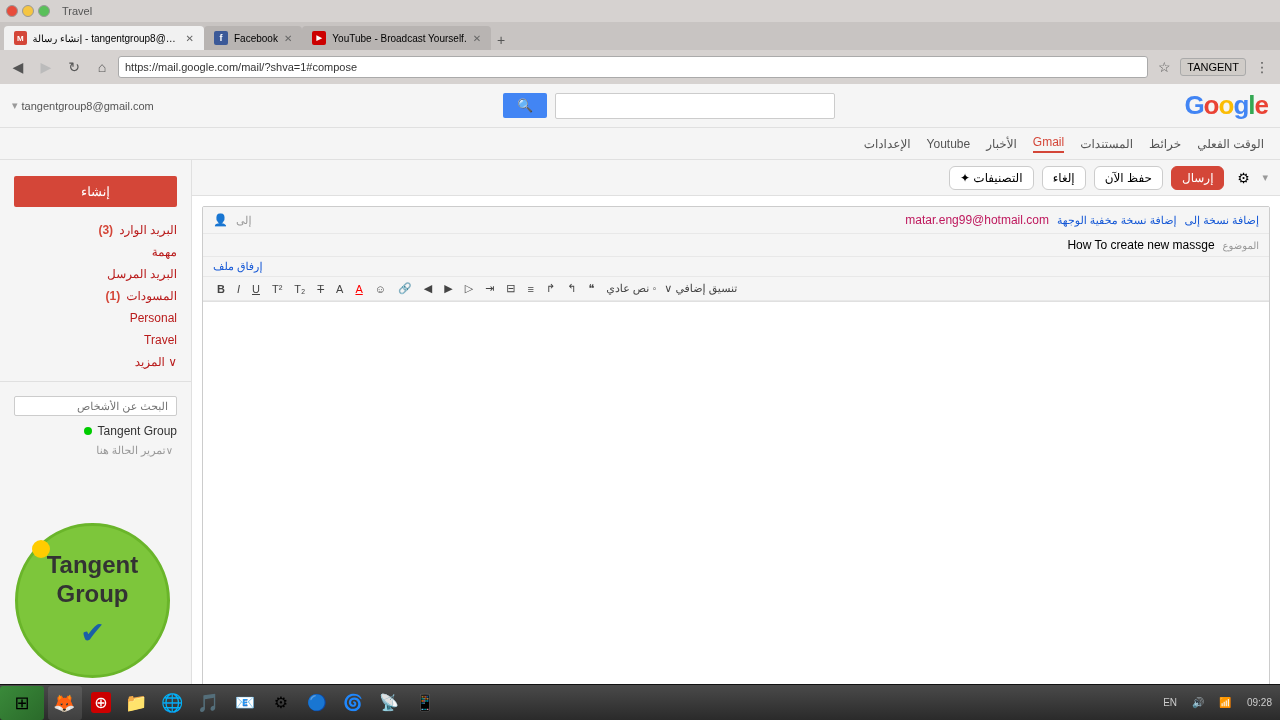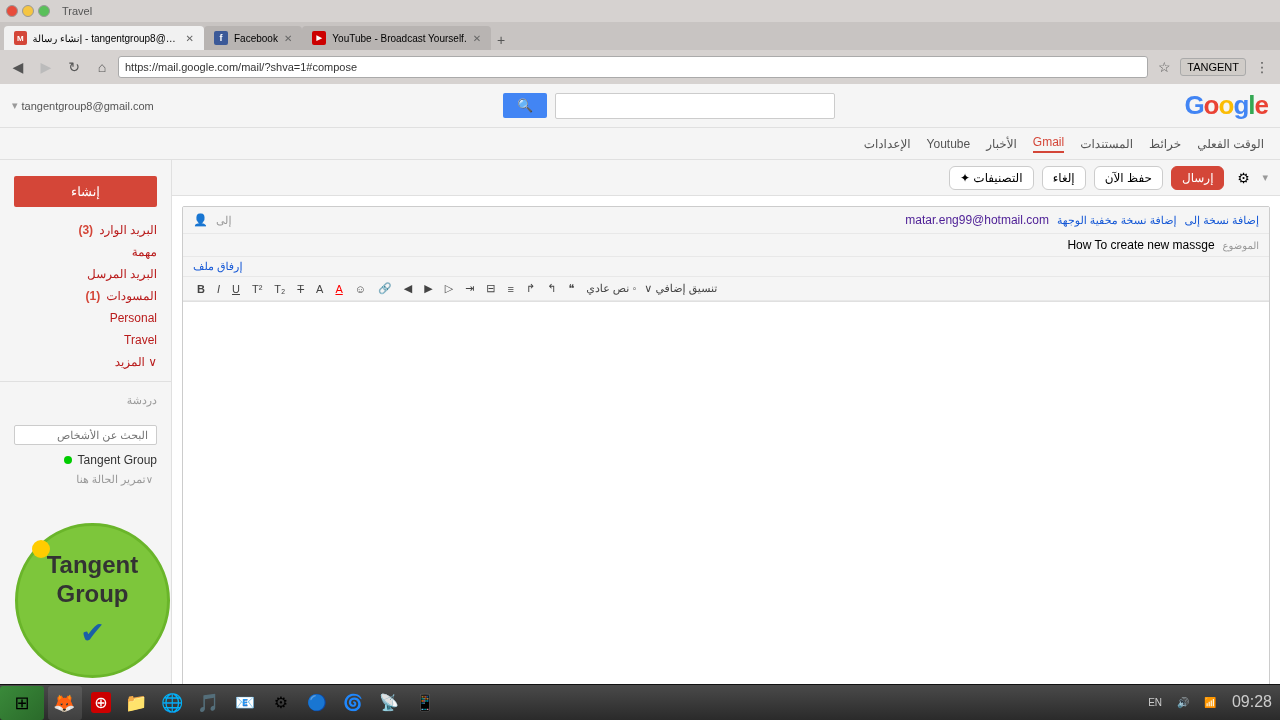--- a/index.html
+++ b/index.html
@@ -45,21 +45,21 @@
 
     
     .gmail-nav { background: #f5f5f5; border-bottom: 1px solid #e0e0e0; height: 32px; display: flex; align-items: center; padding: 0 16px; justify-content: flex-end; gap: 16px; }
     .gmail-nav-item { font-size: 12px; color: #555; cursor: pointer; }
     .gmail-nav-item.active { color: #d44638; border-bottom: 2px solid #d44638; padding-bottom: 2px; }
 
     
     .main-layout { display: flex; flex: 1; overflow: hidden; }
 
     
-    .sidebar { width: 172px; background: #f5f5f5; border-right: 1px solid #e0e0e0; padding: 10px 0; flex-shrink: 0; }
+    .sidebar { width: 192px; background: #f5f5f5; border-right: 1px solid #e0e0e0; padding: 10px 0; flex-shrink: 0; }
     .compose-btn { background: #d44638; color: white; border: none; padding: 8px 18px; border-radius: 2px; cursor: pointer; font-size: 13px; margin: 6px 14px 12px; display: block; width: calc(100% - 28px); text-align: center; }
     .sidebar-item { display: flex; align-items: center; justify-content: flex-end; padding: 4px 14px; font-size: 12px; cursor: pointer; gap: 6px; }
     .sidebar-label { color: #b91c1c; }
     .sidebar-count { color: #d44638; font-weight: bold; }
 
     .sidebar-divider { height: 1px; background: #e0e0e0; margin: 8px 0; }
     .sidebar-section-title { font-size: 11px; color: #999; padding: 4px 14px; text-align: right; }
 
     .chat-section { margin-top: 10px; }
     .chat-search { border: 1px solid #ccc; border-radius: 2px; font-size: 11px; padding: 3px 8px; width: calc(100% - 28px); margin: 4px 14px; text-align: right; direction: rtl; }
@@ -74,21 +74,21 @@
     
     .compose-toolbar { background: #f5f5f5; border-bottom: 1px solid #e0e0e0; height: 36px; display: flex; align-items: center; padding: 0 12px; justify-content: flex-end; gap: 8px; }
     .toolbar-btn { padding: 4px 10px; border: 1px solid #ccc; border-radius: 6px; font-size: 12px; cursor: pointer; background: white; }
     .toolbar-btn.send { background: #d44638; color: white; border-color: #d44638; }
     .gear-icon { width: 22px; height: 22px; display: flex; align-items: center; justify-content: center; cursor: pointer; font-size: 14px; }
 
     
     .compose-window { flex: 1; display: flex; flex-direction: column; border: 1px solid #ccc; margin: 10px; border-radius: 2px; overflow: hidden; }
     .compose-header { background: #f5f5f5; border-bottom: 1px solid #e0e0e0; }
     .to-row { display: flex; align-items: center; padding: 6px 10px; border-bottom: 1px solid #e8e8e8; justify-content: flex-end; gap: 8px; direction: rtl; }
-    .to-email { font-size: 12px; color: #4c1d95; flex: 1; }
+    .to-email { font-size: 12px; color: #be185d; flex: 1; }
     .cc-links { display: flex; gap: 8px; font-size: 11px; color: #1558d6; cursor: pointer; direction: ltr; }
     .to-icon { font-size: 12px; color: #666; cursor: pointer; }
 
     .subject-row { display: flex; align-items: center; padding: 4px 10px; border-bottom: 1px solid #e8e8e8; direction: rtl; }
     .subject-label { font-size: 10px; color: #999; margin-left: 8px; }
     .subject-input { flex: 1; border: none; outline: none; font-size: 12px; background: transparent; text-align: right; direction: ltr; }
 
     .attach-row { display: flex; align-items: center; padding: 3px 10px; border-bottom: 1px solid #e8e8e8; justify-content: flex-end; direction: rtl; }
     .attach-link { font-size: 11px; color: #1558d6; cursor: pointer; }
 
@@ -96,21 +96,21 @@
     .format-btn { font-size: 11px; padding: 2px 4px; border: none; background: transparent; cursor: pointer; color: #444; border-radius: 2px; }
     .format-label { font-size: 11px; color: #444; cursor: pointer; }
 
     .compose-body { flex: 1; background: white; padding: 8px; overflow: auto; }
 
     
     .taskbar { height: 36px; background: linear-gradient(to bottom, #4a4a4a, #2a2a2a); display: flex; align-items: center; position: absolute; bottom: 0; width: 100%; border-top: 1px solid #111; }
     .taskbar-icons { display: flex; align-items: center; flex: 1; gap: 2px; padding: 0 4px; }
     .taskbar-icon { width: 34px; height: 34px; display: flex; align-items: center; justify-content: center; cursor: pointer; border-radius: 3px; }
     .taskbar-systray { display: flex; align-items: center; gap: 15px; padding: 0 8px; font-size: 10px; color: #ccc; }
-    .taskbar-clock { text-align: right; font-size: 16px; color: #ccc; line-height: 1.3; }
+    .taskbar-clock { text-align: right; font-size: 10px; color: #ccc; line-height: 1.3; }
 
     
     .tangent-overlay { position: absolute; bottom: 50px; left: 15px; width: 155px; height: 155px; border-radius: 50%; background: #7dc63b; display: flex; flex-direction: column; align-items: center; justify-content: center; border: 3px solid #6ab52a; }
     .tangent-overlay-dot { width: 18px; height: 18px; border-radius: 50%; background: #ffcc00; position: absolute; top: 12px; left: 16px; }
     .tangent-overlay-text { color: #333; font-size: 22px; font-weight: bold; text-align: center; line-height: 1.2; }
     .tangent-overlay-check { color: #1a5fa8; font-size: 28px; margin-top: 4px; }
   </style>
 </head>
 <body>
 
@@ -205,21 +205,20 @@
         <span class="sidebar-label">Personal</span>
       </div>
       <div class="sidebar-item">
         <span class="sidebar-label">Travel</span>
       </div>
       <div class="sidebar-item">
         <span class="sidebar-label">المزيد ∨</span>
       </div>
 
       <div class="sidebar-divider"></div>
-      <div class="sidebar-section-title">دردشة</div>
 
       <div class="chat-section">
         <input type="text" class="chat-search" placeholder="البحث عن الأشخاص" style="">
         <div class="tangent-group">
           <span class="status-dot"></span>
           <span class="tangent-group-label">Tangent Group</span>
         </div>
         <div class="tangent-sub">
           <span>تمرير الحالة هنا</span>
           <span style="font-size:10px;margin-right:4px;">∨</span>

